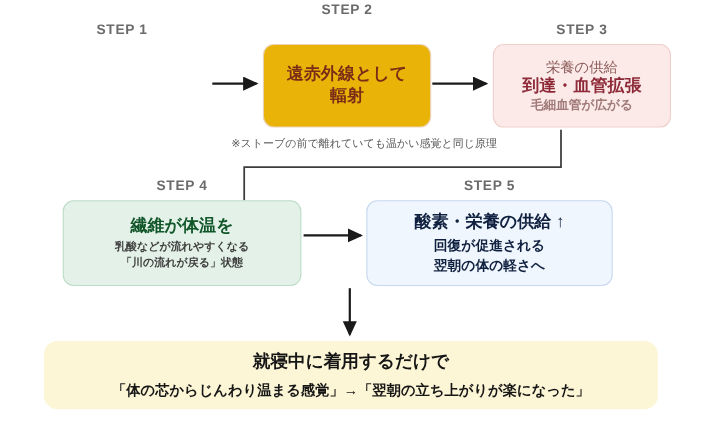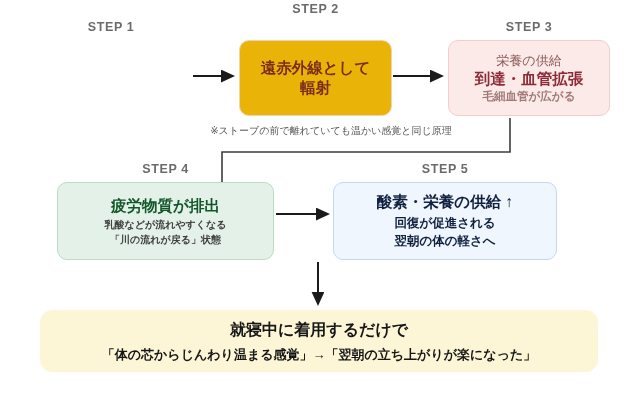--- a/index.html
+++ b/index.html
@@ -159,21 +159,21 @@
   <div class="box" id="step3-box">
     <div class="top">栄養の供給</div>
     <div class="main">到達・血管拡張</div>
     <div class="sub">毛細血管が広がる</div>
   </div>
 
   <div id="note">※ストーブの前で離れていても温かい感覚と同じ原理</div>
 
   <div class="step-label" style="left:57px; top:162px; width:217px;">STEP 4</div>
   <div class="box" id="step4-box">
-    <div class="main">疲労物質が排出</div>
+    <div class="main">繊維が体温を</div>
     <div class="sub">乳酸などが流れやすくなる</div>
     <div class="sub">「川の流れが戻る」状態</div>
   </div>
 
   <div class="step-label" style="left:333px; top:162px; width:224px;">STEP 5</div>
   <div class="box" id="step5-box">
     <div class="main">酸素・栄養の供給 ↑</div>
     <div class="sub">回復が促進される</div>
     <div class="sub">翌朝の体の軽さへ</div>
   </div>

